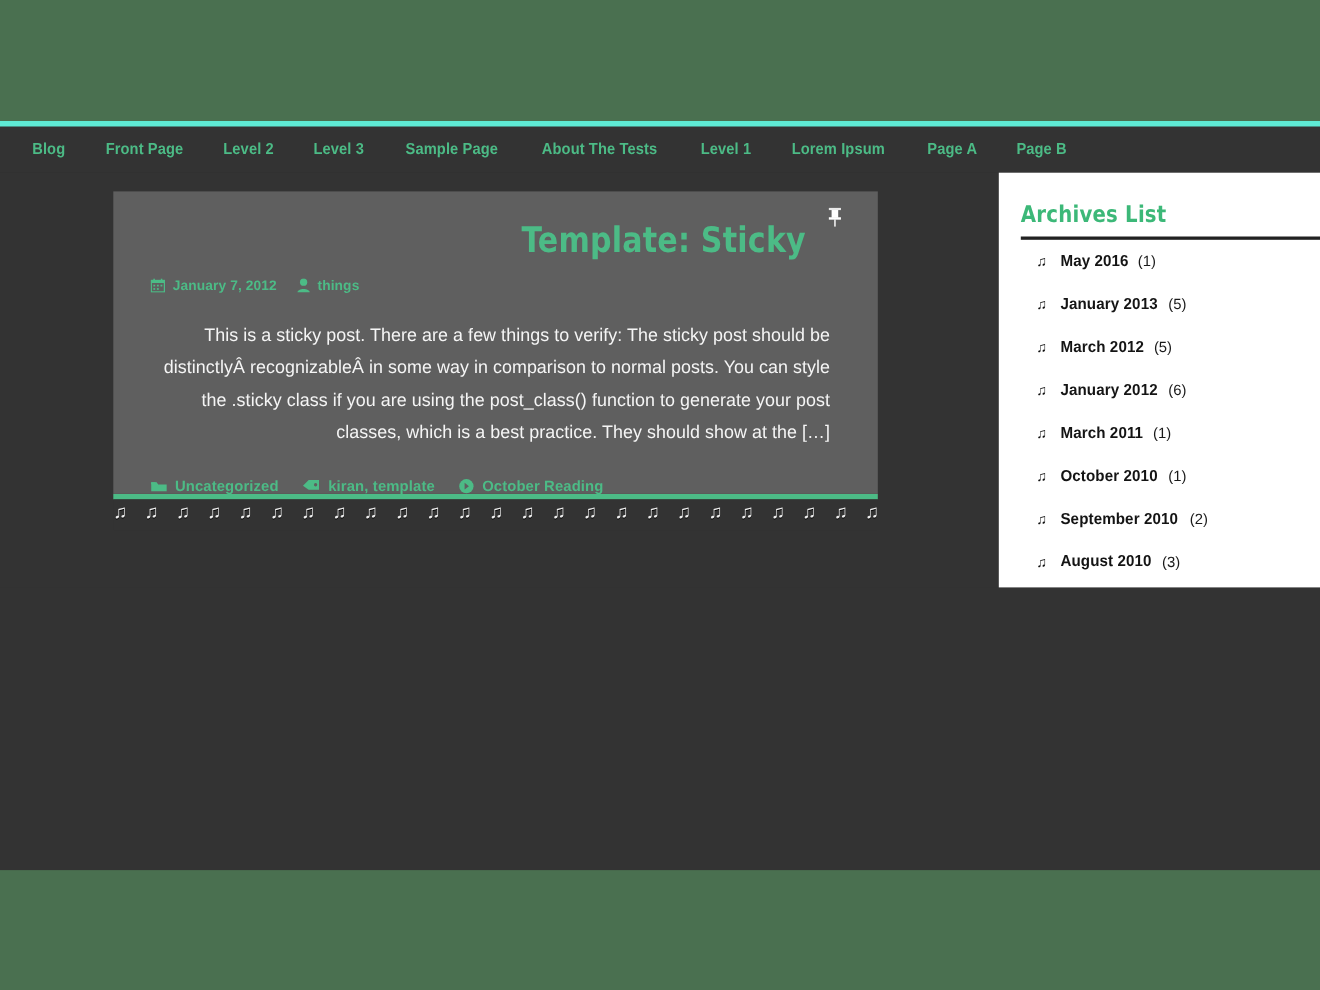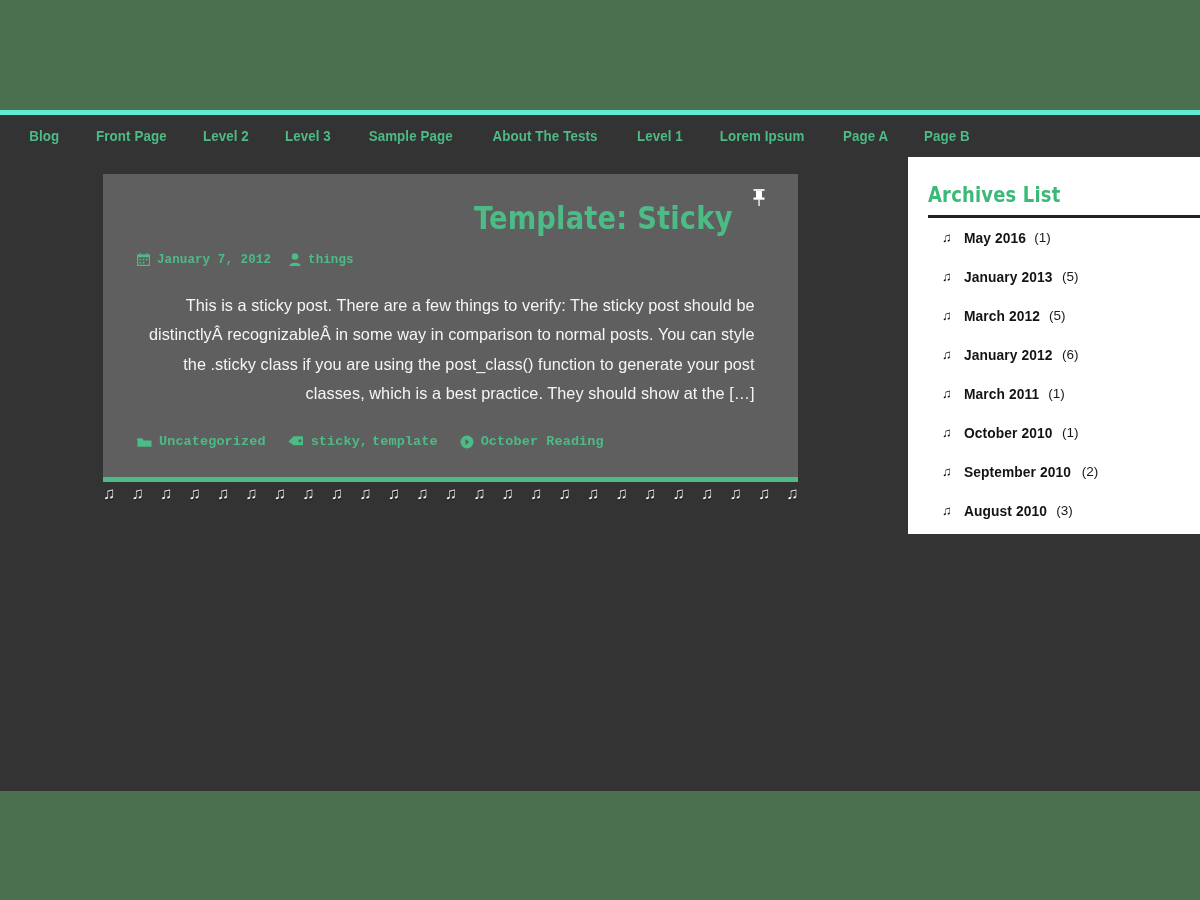--- a/index.html
+++ b/index.html
@@ -150,41 +150,39 @@
     font-size: 12.5px;
     color: #4cbb86;
     font-weight: bold;
     letter-spacing: .1px;
   }
   .meta-piece {
     display: flex;
     align-items: center;
     margin-right: 18px;
     cursor: pointer;
-    font-family: Liberation Mono, monospace;
   }
   .meta-piece .mi {
     display: inline-flex;
     margin-right: 7px;
     align-items: center;
   }
 
   .entry-summary {
     margin-top: 24px;
     font-size: 16.5px;
     line-height: 1.78;
     color: #f5f5f5;
     letter-spacing: .05px;
     transform: scaleX(0.985);
     transform-origin: left top;
   }
 
   .entry-footer {
     margin-top: 26px;
-    padding-bottom: 28px;
     display: flex;
     align-items: center;
     font-size: 13.5px;
     font-weight: bold;
     color: #4cbb86;
     letter-spacing: .1px;
   }
   .entry-footer .meta-piece { margin-right: 22px; }
   .footer-link { cursor: pointer; color: #4cbb86; }
   .tags-group .sep { color: #4cbb86; margin-right: 4px; }
@@ -348,21 +346,21 @@
             <span class="footer-link">Uncategorized</span>
           </div>
 
           <div class="meta-piece tags-group">
             <span class="mi">
               <svg width="16" height="13" viewBox="0 0 16 13" aria-hidden="true">
                 <path d="M0.4 6.5 L5.6 1.3 L15 1.3 L15 10.2 L5.6 10.2 Z" fill="#4cbb86"></path>
                 <circle cx="11.9" cy="5.7" r="1.5" fill="#5f5f5f"></circle>
               </svg>
             </span>
-            <span class="footer-link">sticky</span>
+            <span class="footer-link">kiran</span>
               <span class="sep">,</span>
             <span class="footer-link">template</span>
           </div>
 
           <div class="meta-piece">
             <span class="mi">
               <svg width="14" height="14" viewBox="0 0 14 14" aria-hidden="true">
                 <circle cx="7" cy="7" r="6.5" fill="#4cbb86"></circle>
                 <path d="M5.4 3.9 L9.3 7 L5.4 10.1 Z" fill="#5f5f5f"></path>
               </svg>

